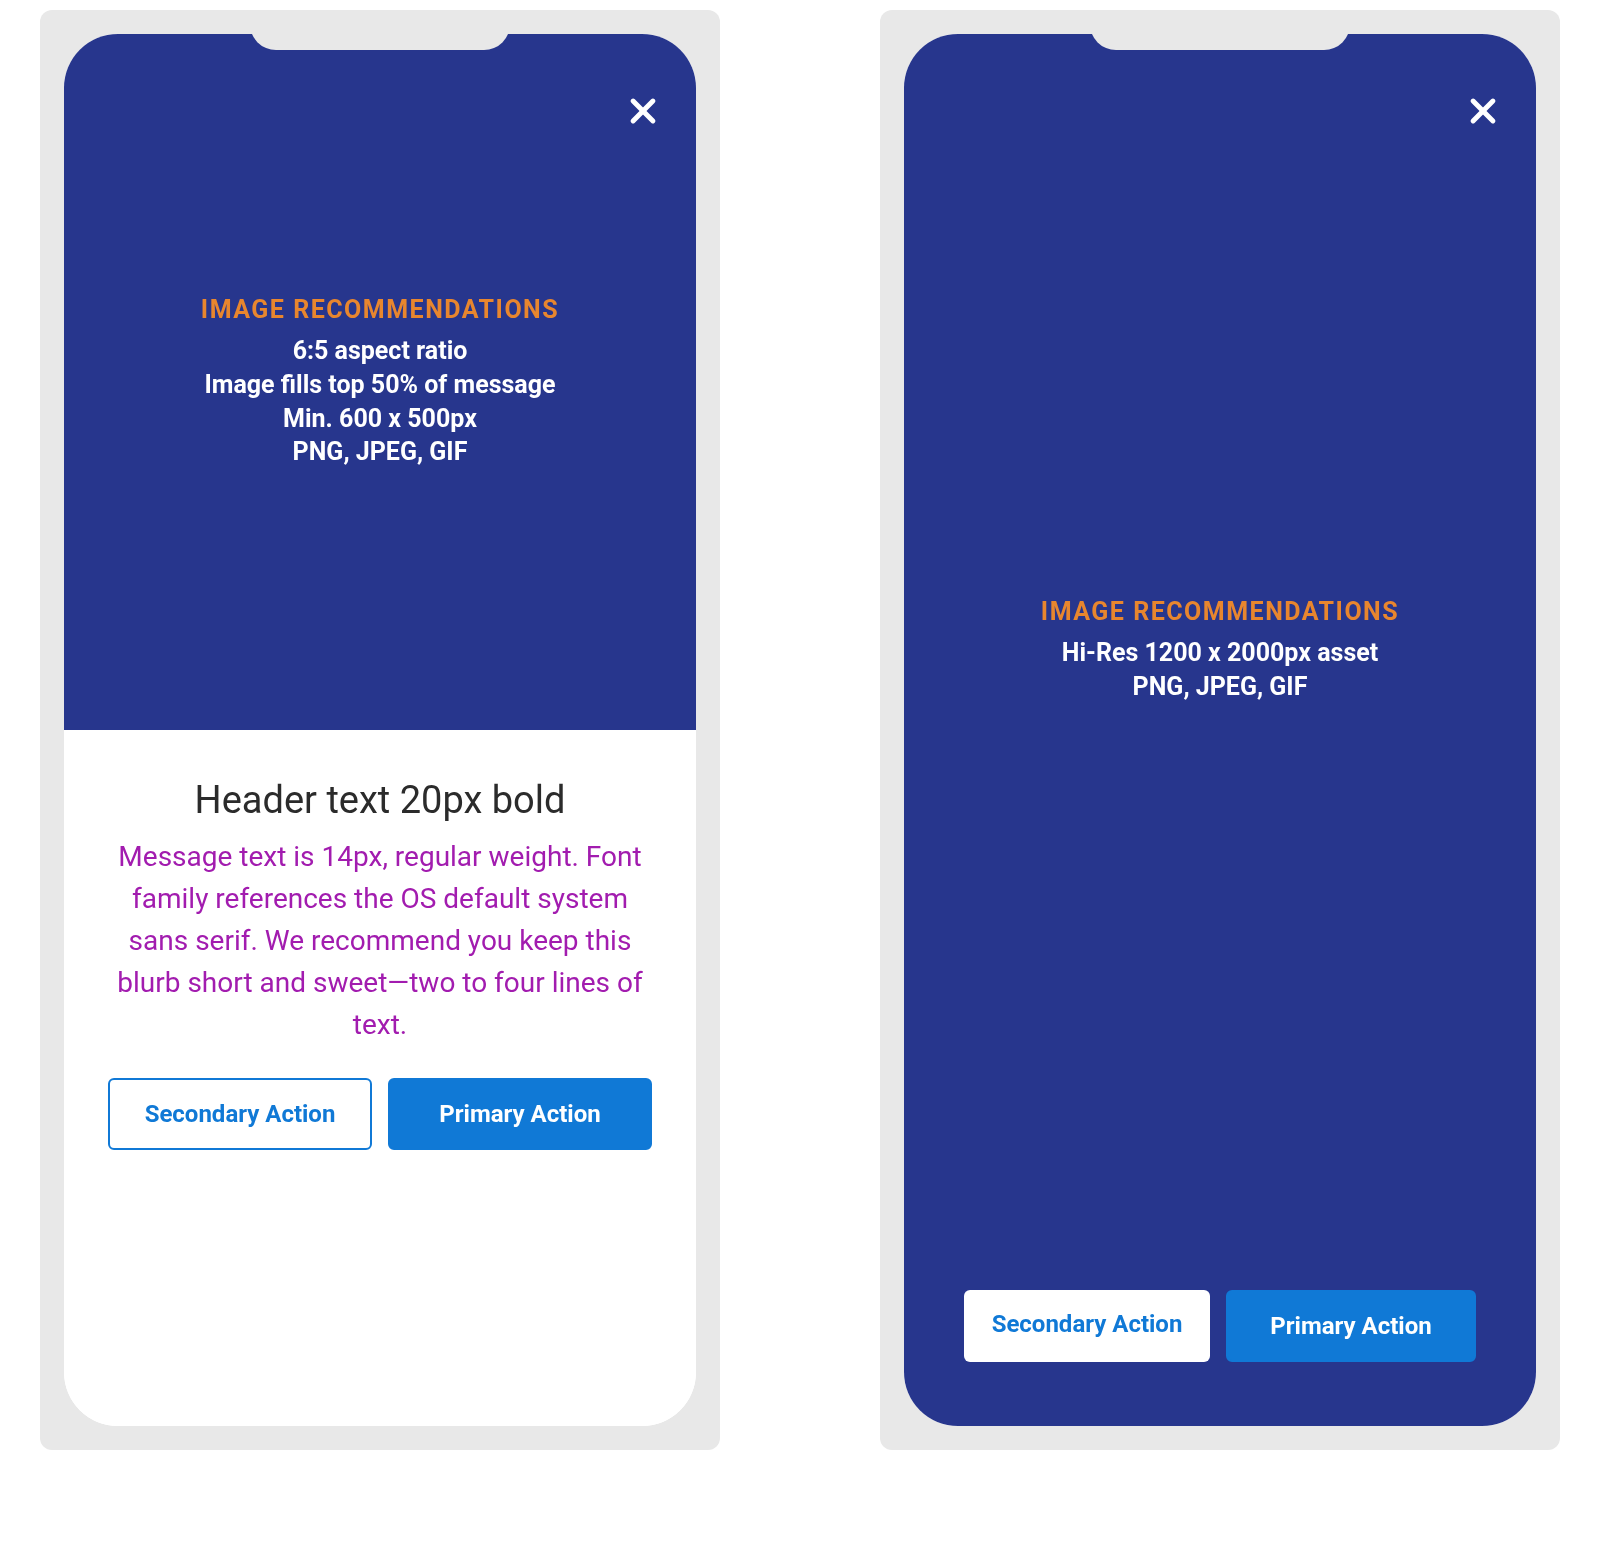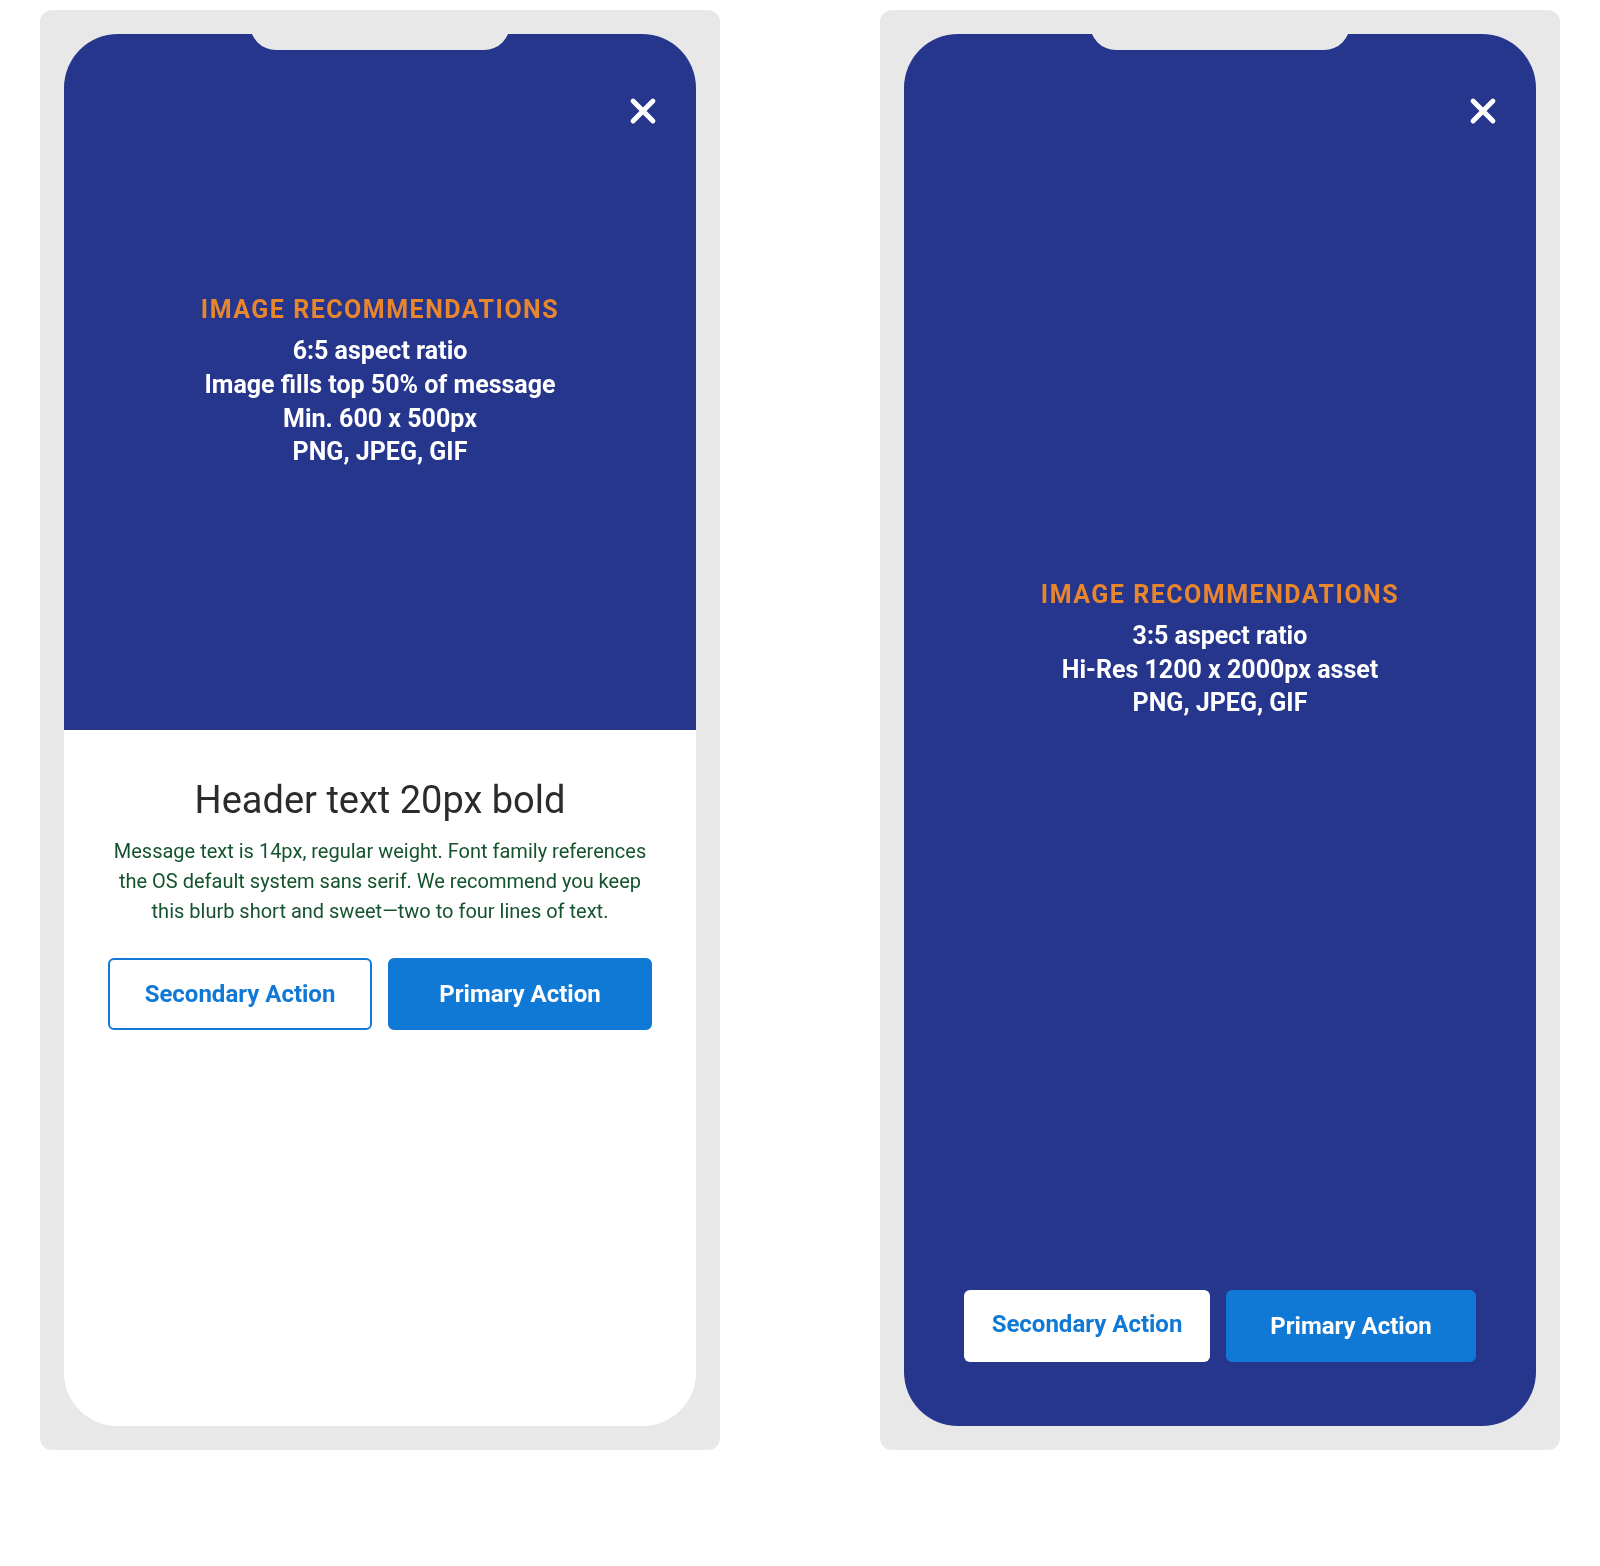--- a/index.html
+++ b/index.html
@@ -85,23 +85,23 @@
     padding: 48px 44px 30px 44px;
     text-align: center;
   }
   .header-text {
     font-size: 38px;
     font-weight: 400;
     color: #2b2b2b;
     margin-bottom: 14px;
   }
   .body-text {
-    font-size: 20px;
+    font-size: 28px;
     line-height: 1.5;
-    color: #14532d;
+    color: #a21caf;
     margin-bottom: 32px;
   }
   .button-row {
     display: flex;
     justify-content: center;
     gap: 16px;
   }
   .button-row.overlay {
     position: absolute;
     bottom: 64px;
@@ -167,21 +167,20 @@
   <div class="phone-screen">
     <div class="hero hero-full">
       <div class="close-btn">
         <svg viewBox="0 0 24 24" fill="none" stroke="currentColor" stroke-width="3.5" stroke-linecap="round">
           <line x1="5" y1="5" x2="19" y2="19"></line>
           <line x1="19" y1="5" x2="5" y2="19"></line>
         </svg>
       </div>
       <div style="transform: translateY(-80px);">
         <div class="rec-title">IMAGE  RECOMMENDATIONS</div>
-        <div class="rec-line">3:5 aspect ratio</div>
         <div class="rec-line">Hi-Res 1200 x 2000px asset</div>
         <div class="rec-line">PNG, JPEG, GIF</div>
       </div>
     </div>
     <div class="button-row overlay">
       <div class="btn btn-secondary on-dark">Secondary Action</div>
       <div class="btn btn-primary">Primary Action</div>
     </div>
   </div>
 </div>

